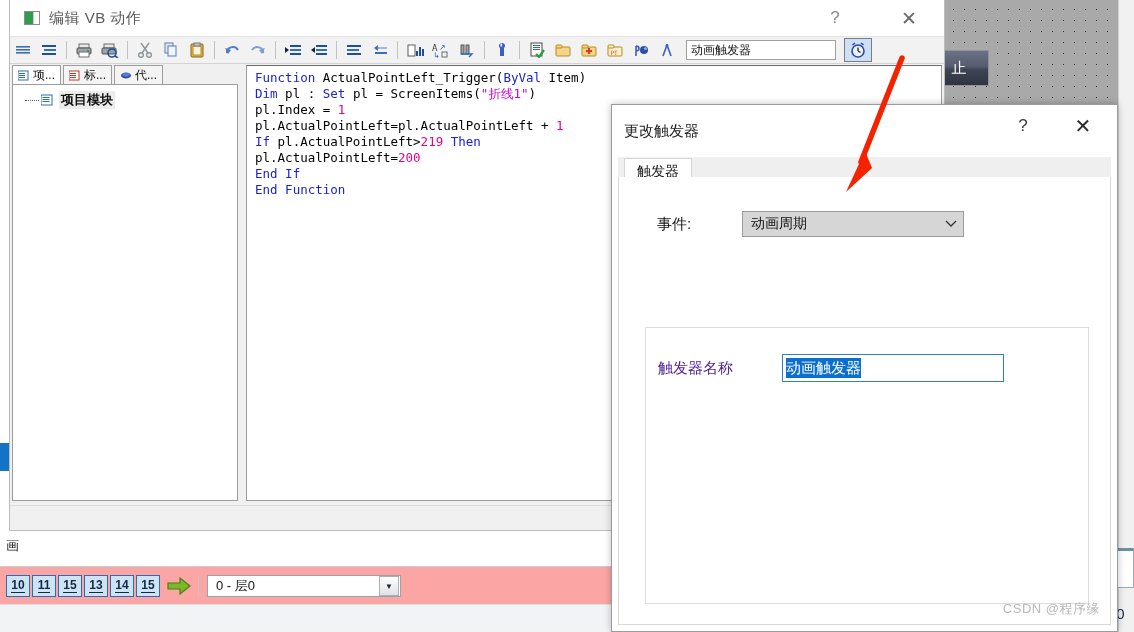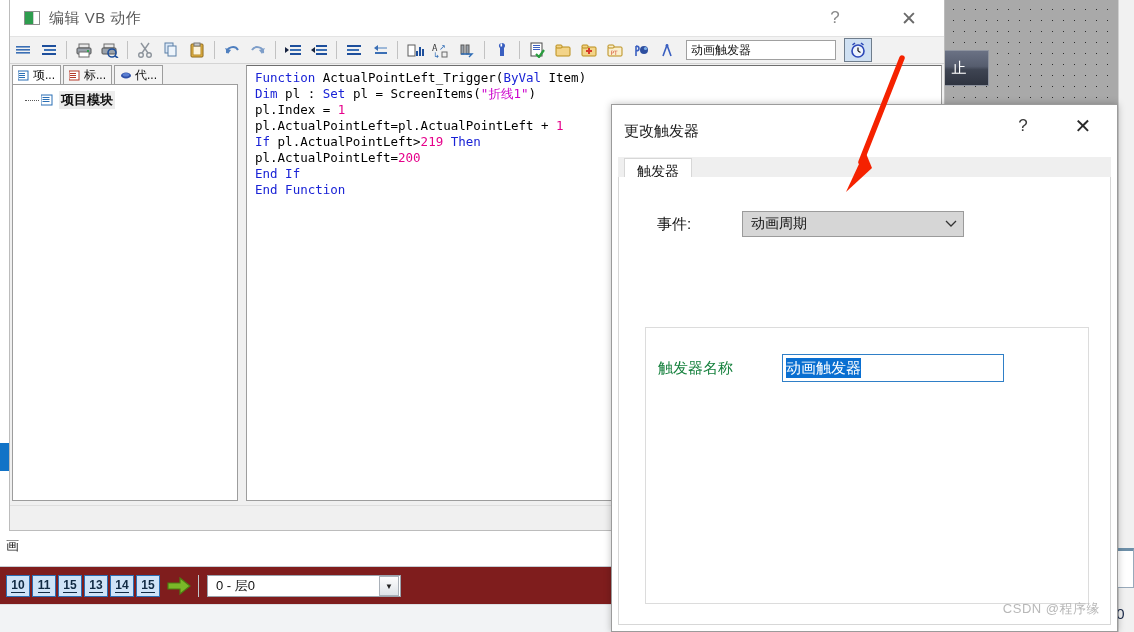--- a/index.html
+++ b/index.html
@@ -56,21 +56,21 @@
     background:#ffffff;border:1px solid #9ab;border-top:3px solid #6d8fa8;
     box-sizing:border-box;
   }
   #bg-00{
     position:absolute;left:1108px;top:605px;font-size:15px;color:#1b2a4a;
   }
 
   
   #layerbar{
     position:absolute;left:0;top:566px;width:636px;height:38px;
-    background:#7f1d1d;
+    background:#fca5a5;
     border-top:1px solid #c6cdd4;
     display:flex;align-items:center;
   }
   .layer-btn{
     width:24px;height:22px;margin-left:2px;
     border:1px solid #2a6fb5;background:#cfe3f7;
     color:#102a43;font-size:12px;font-weight:bold;
     display:flex;align-items:center;justify-content:center;
     box-sizing:border-box;
   }
@@ -247,21 +247,21 @@
     background:#d6d6d6;border:1px solid #9b9b9b;box-sizing:border-box;
     display:flex;align-items:center;font-size:14px;color:#111;
   }
   #sel-event .v{flex:1;padding-left:8px;}
   #sel-event .chev{width:24px;display:flex;align-items:center;justify-content:center;font-size:10px;color:#333;}
   #group-name{
     position:absolute;left:26px;top:150px;right:21px;bottom:20px;
     border:1px solid #dcdcdc;box-sizing:border-box;
   }
   #row-trigname{display:flex;align-items:center;margin-top:26px;}
-  #lbl-trigname{width:130px;padding-left:12px;font-size:15px;color:#15803d;box-sizing:border-box;}
+  #lbl-trigname{width:130px;padding-left:12px;font-size:15px;color:#4c1d95;box-sizing:border-box;}
   #inp-trigname{
     width:222px;height:28px;margin-left:6px;
     background:#ffffff;border:1px solid #2f7fc7;box-sizing:border-box;
     display:flex;align-items:center;padding-left:3px;
   }
   #inp-trigname .sel{
     background:#0a6fd1;color:#ffffff;font-size:15px;line-height:20px;
   }
   #watermark{
     position:absolute;right:10px;bottom:6px;

